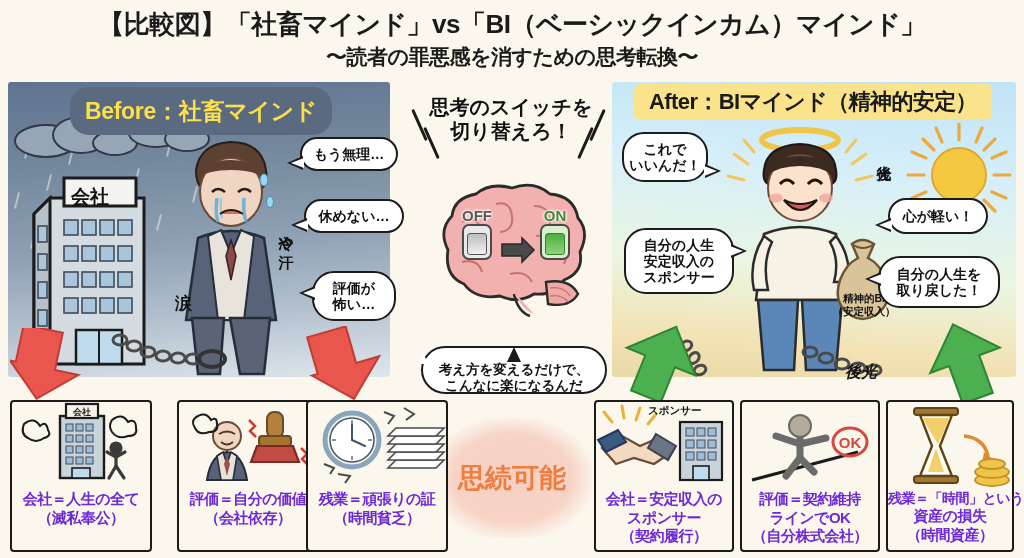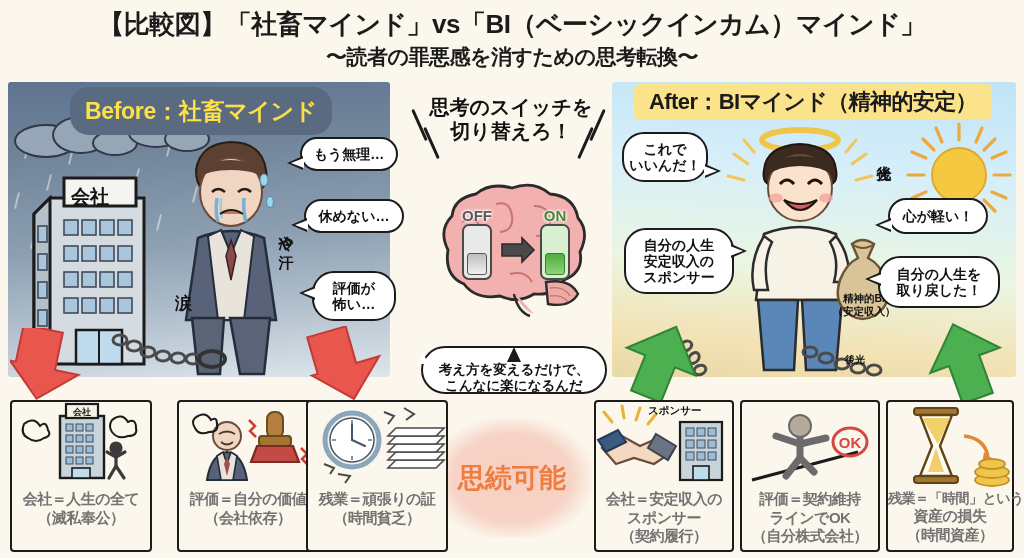--- a/index.html
+++ b/index.html
@@ -115,21 +115,21 @@
   .center-head {
     position: absolute; left: 398px; top: 95px; width: 226px;
     text-align: center; font-size: 20px; font-weight: bold; color: #111;
     line-height: 1.22; white-space: nowrap;
   }
   .flash { position:absolute; background:#1b1b1b; border-radius:2px; }
 
   .brain-wrap { position: absolute; left: 418px; top: 178px; width: 190px; height: 140px; }
 
   .toggle {
-    position: absolute; width: 30px; height: 56px; border-radius: 7px;
+    position: absolute; width: 30px; height: 36px; border-radius: 7px;
     border: 2.5px solid #4a4a4a; background: #e9e9e9;
     display:flex; align-items:flex-end; justify-content:center; padding:3px;
   }
   .toggle .knob { width: 20px; height: 22px; border-radius: 3px; border:1.5px solid #555; }
   .toggle-label {
     position:absolute; top:-19px; left:50%; transform:translateX(-50%);
     font-size:15px; font-weight:bold; white-space:nowrap;
     text-shadow: 0 0 3px #fff, 0 0 3px #fff, 0 0 3px #fff;
   }
 
@@ -153,21 +153,21 @@
 
   
   .card {
     position: absolute; top: 400px; height: 152px;
     background: #fbf7ec; border: 2.5px solid #1b1b1b; border-radius: 4px;
     display: flex; flex-direction: column; align-items: center;
   }
   .card-art { position: relative; width: 100%; height: 88px; }
   .card-text {
     width: 100%; text-align: center; font-size: 15px; font-weight: bold;
-    color: #737373; line-height: 1.24; white-space: nowrap; letter-spacing:-0.5px;
+    color: #6d28d9; line-height: 1.24; white-space: nowrap; letter-spacing:-0.5px;
   }
 
   
   .arrow { position: absolute; }
 
   .sponsor-tag {
     position:absolute; font-size:10.5px; font-weight:bold; color:#111; white-space:nowrap;
   }
 </style>
 </head>
@@ -419,21 +419,21 @@
       <ellipse cx="14" cy="14" rx="6" ry="4.5" transform="rotate(-30 14 14)"></ellipse>
       <ellipse cx="22" cy="26" rx="6" ry="4.5" transform="rotate(-50 22 26)"></ellipse>
       <ellipse cx="28" cy="38" rx="6" ry="4.5" transform="rotate(-20 28 38)"></ellipse>
       <ellipse cx="138" cy="20" rx="7" ry="5"></ellipse>
         <ellipse cx="154" cy="26" rx="7" ry="5"></ellipse>
       <ellipse cx="170" cy="32" rx="7" ry="5"></ellipse>
         <ellipse cx="186" cy="36" rx="7" ry="5"></ellipse>
       <ellipse cx="202" cy="38" rx="7" ry="5"></ellipse>
     </g>
   </svg>
-  <div class="hlabel" style="left:845px; top:353px; font-size:10px;">後光</div>
+  <div class="hlabel" style="left:845px; top:362px; font-size:16px;font-style:italic;">後光</div>
 
   <div class="bubble" style="left:622px; top:132px; width:86px; height:50px;">
     <span class="tail tail-right" style="top:66%;"></span>
     <span>これで</span>
     <span>いいんだ！</span>
   </div>
   <div class="bubble" style="left:624px; top:228px; width:110px; height:66px;">
     <span class="tail tail-right" style="top:22%;"></span>
     <span>自分の人生</span>
     <span>安定収入の</span>

